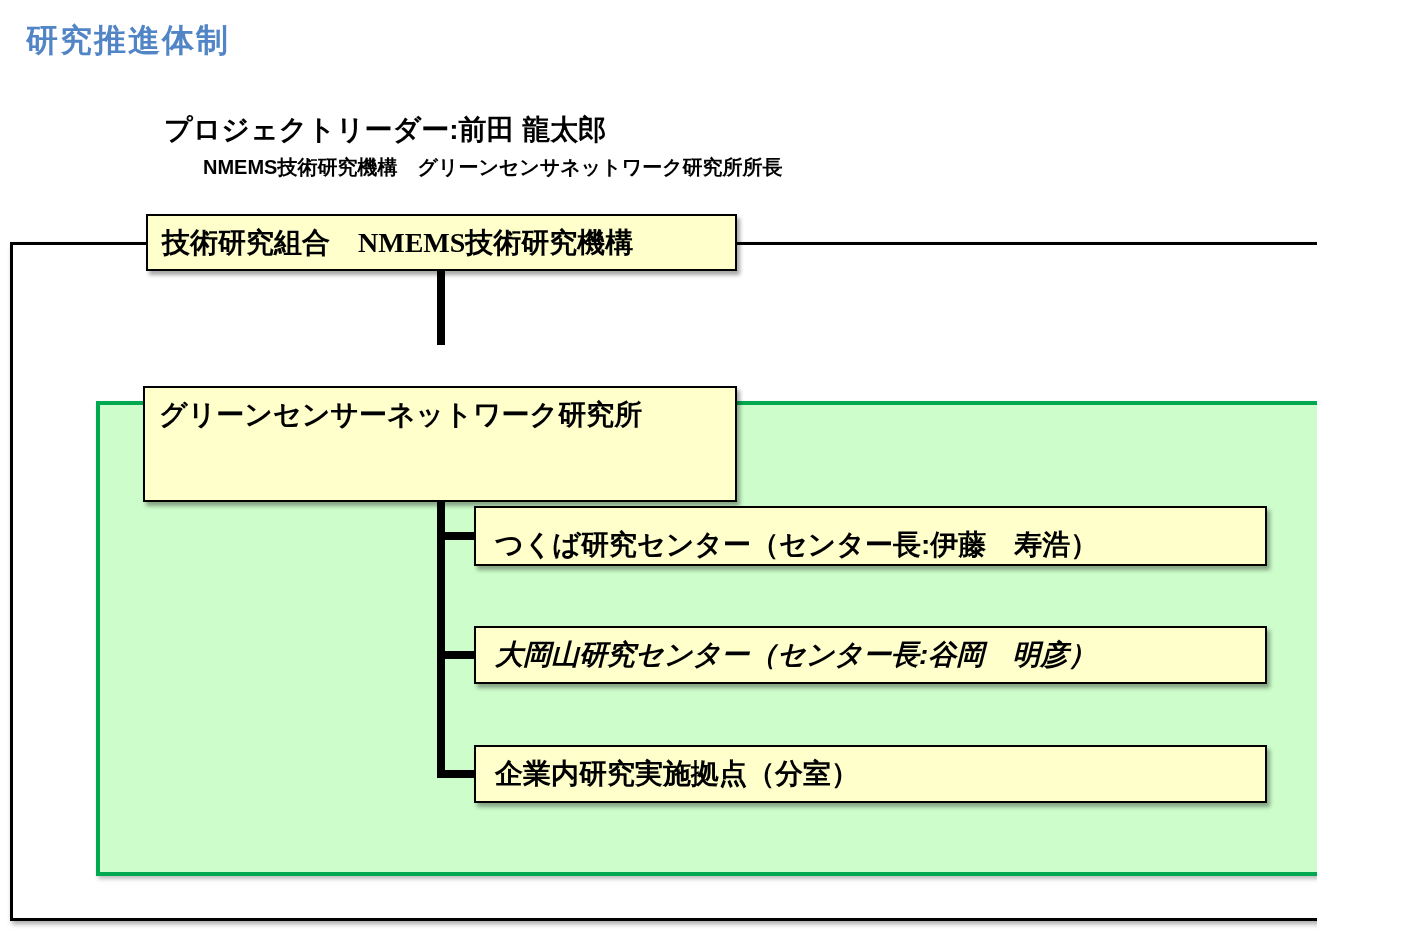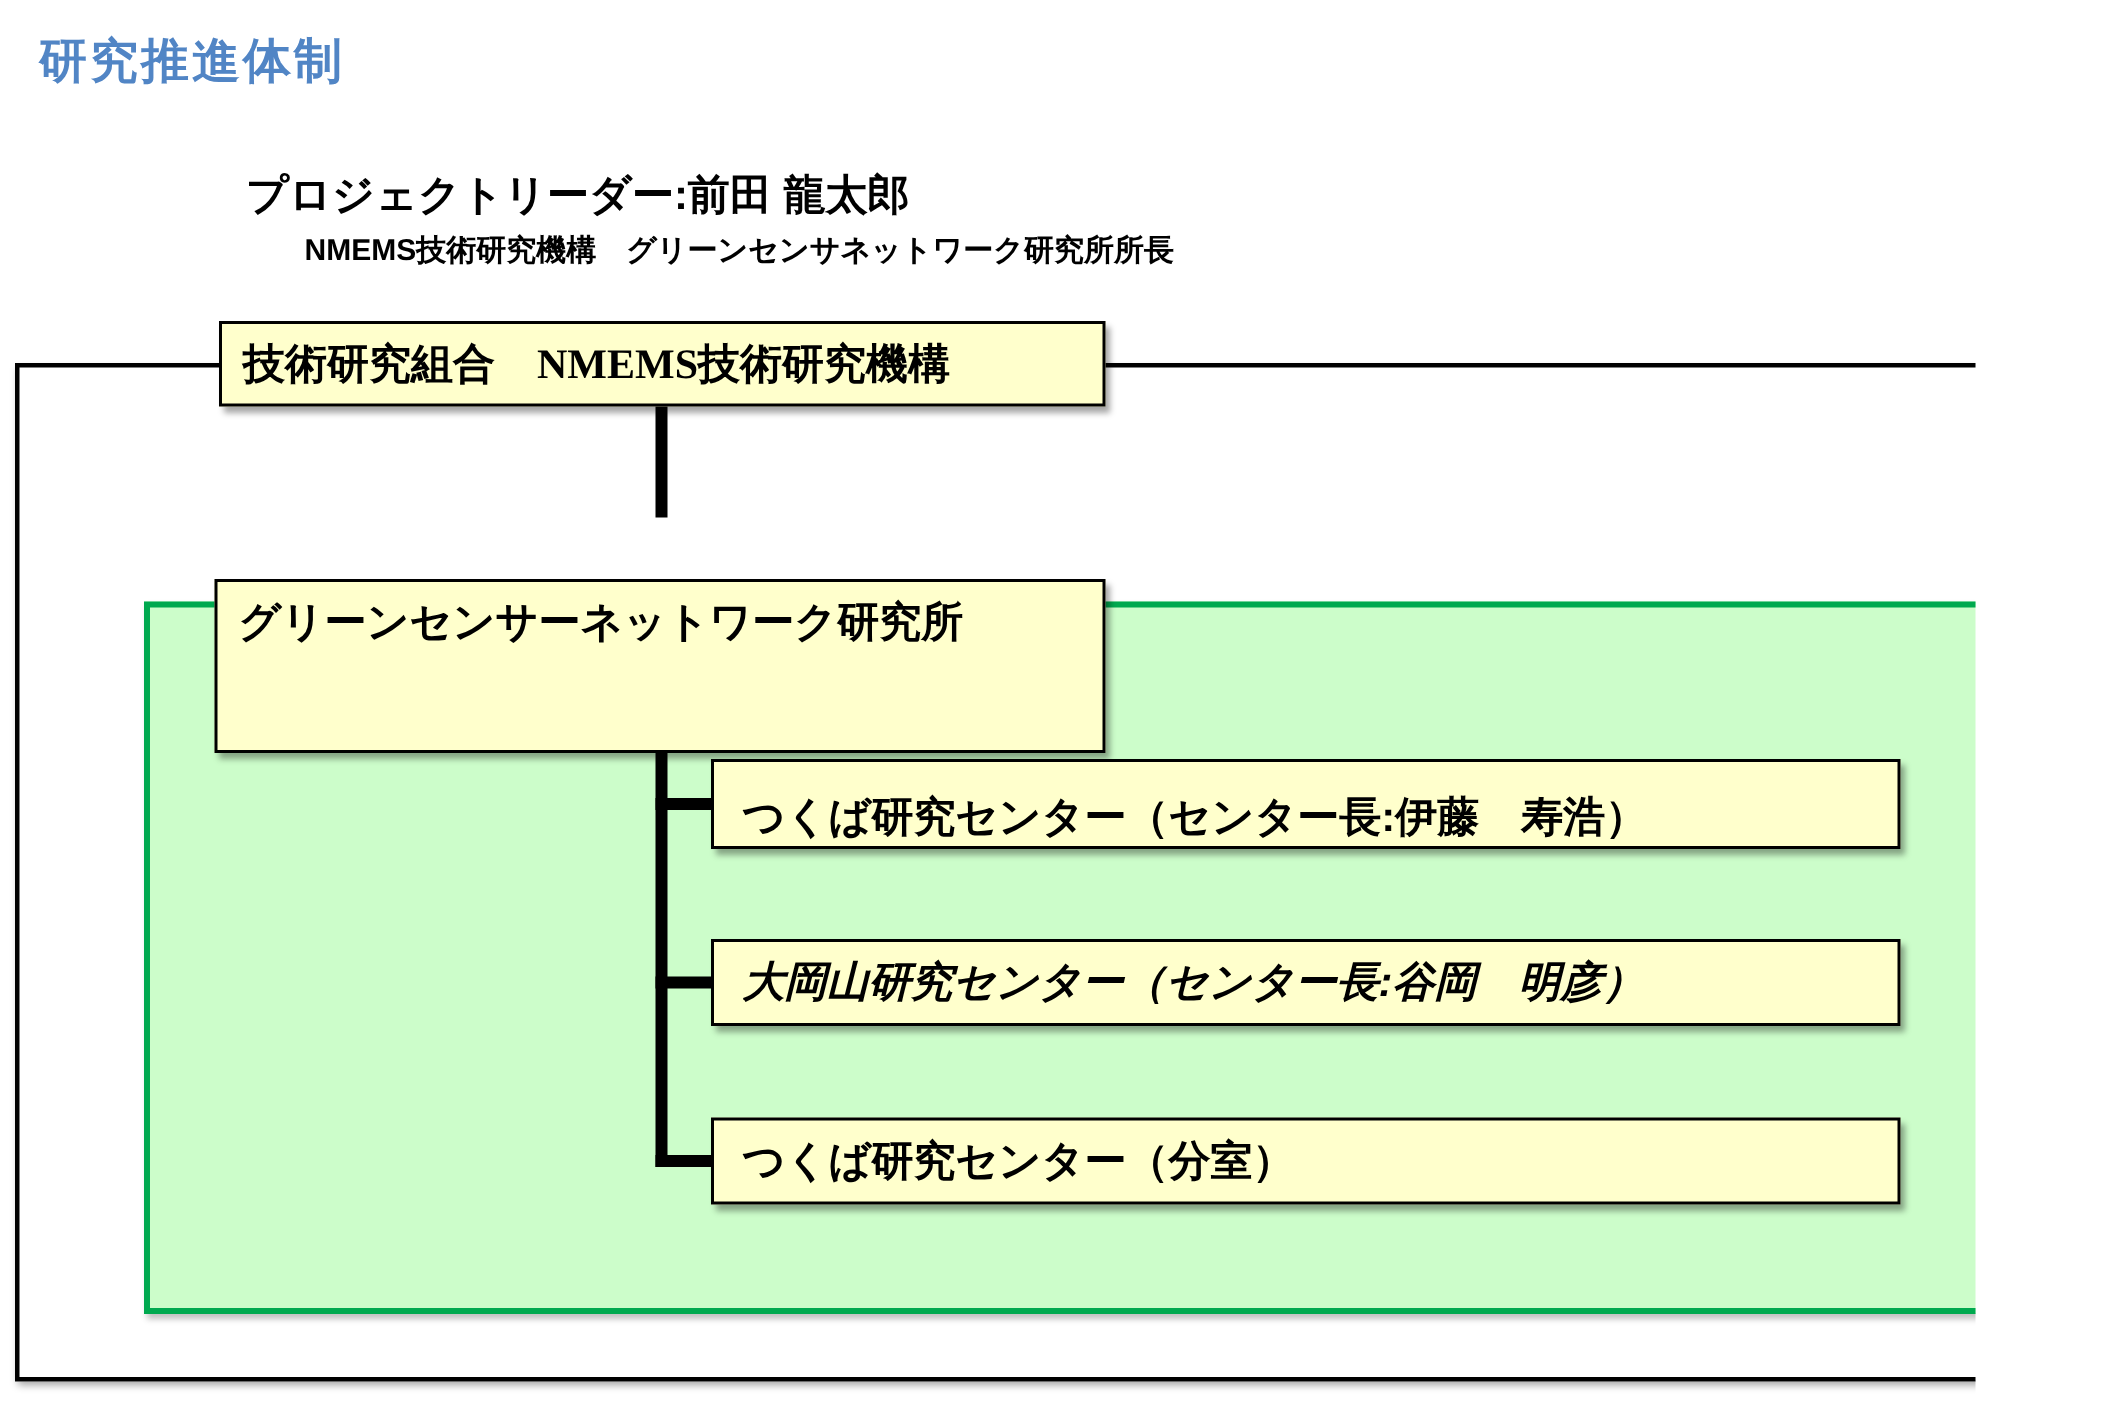--- a/index.html
+++ b/index.html
@@ -132,16 +132,16 @@
 
   <div class="ybox box-center-1">
     <span>つくば研究センター（センター長:伊藤　寿浩）</span>
   </div>
 
   <div class="ybox box-center-2">
     <span>大岡山研究センター（センター長:谷岡　明彦）</span>
   </div>
 
   <div class="ybox box-center-3">
-    <span>つくば研究センター（分室）</span>
+    <span>企業内研究実施拠点（分室）</span>
   </div>
 
 </div>
 
 </body></html>

